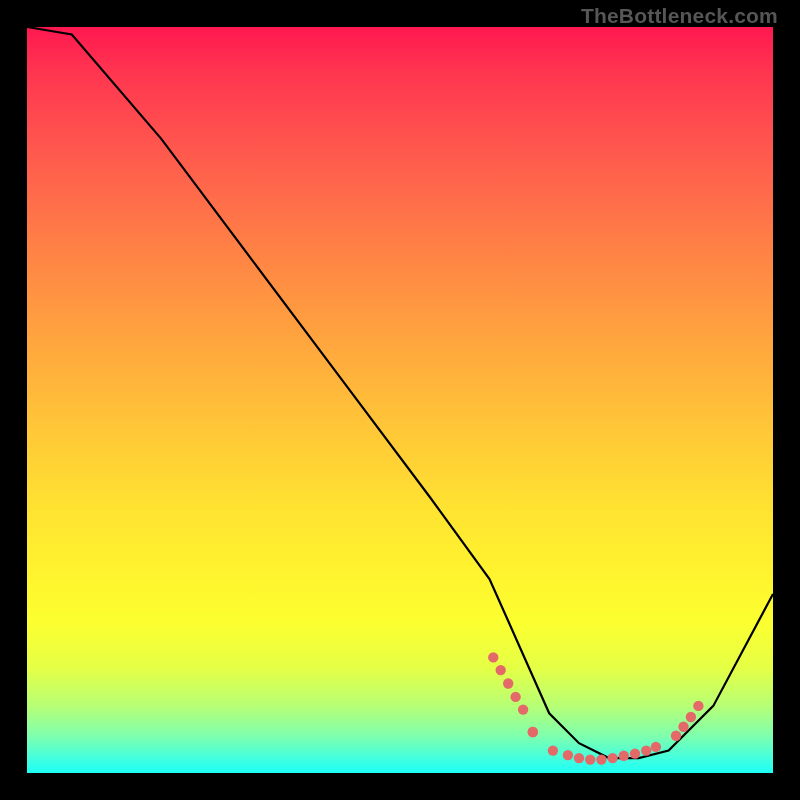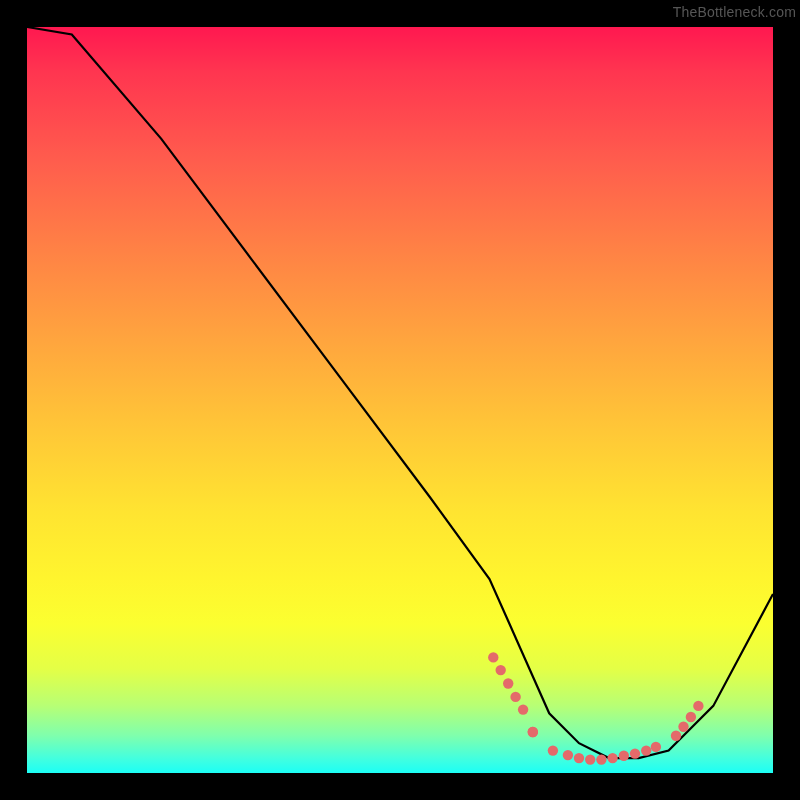--- a/index.html
+++ b/index.html
@@ -6,24 +6,24 @@
   html, body { width: 800px; height: 800px; overflow: hidden; background: #000; }
   .outer {
     width: 800px;
     height: 800px;
     background: #000;
     position: relative;
   }
   .watermark {
     position: absolute;
     top: 4px;
-    right: 4px;
+    right: 22px;
     font-family: Arial, Helvetica, sans-serif;
-    font-size: 14px;
-    font-weight: 400;
+    font-size: 21px;
+    font-weight: 700;
     color: #565656;
     letter-spacing: 0.2px;
   }
   .plot {
     position: absolute;
     left: 27px;
     top: 27px;
     width: 746px;
     height: 746px;
     background: linear-gradient(

